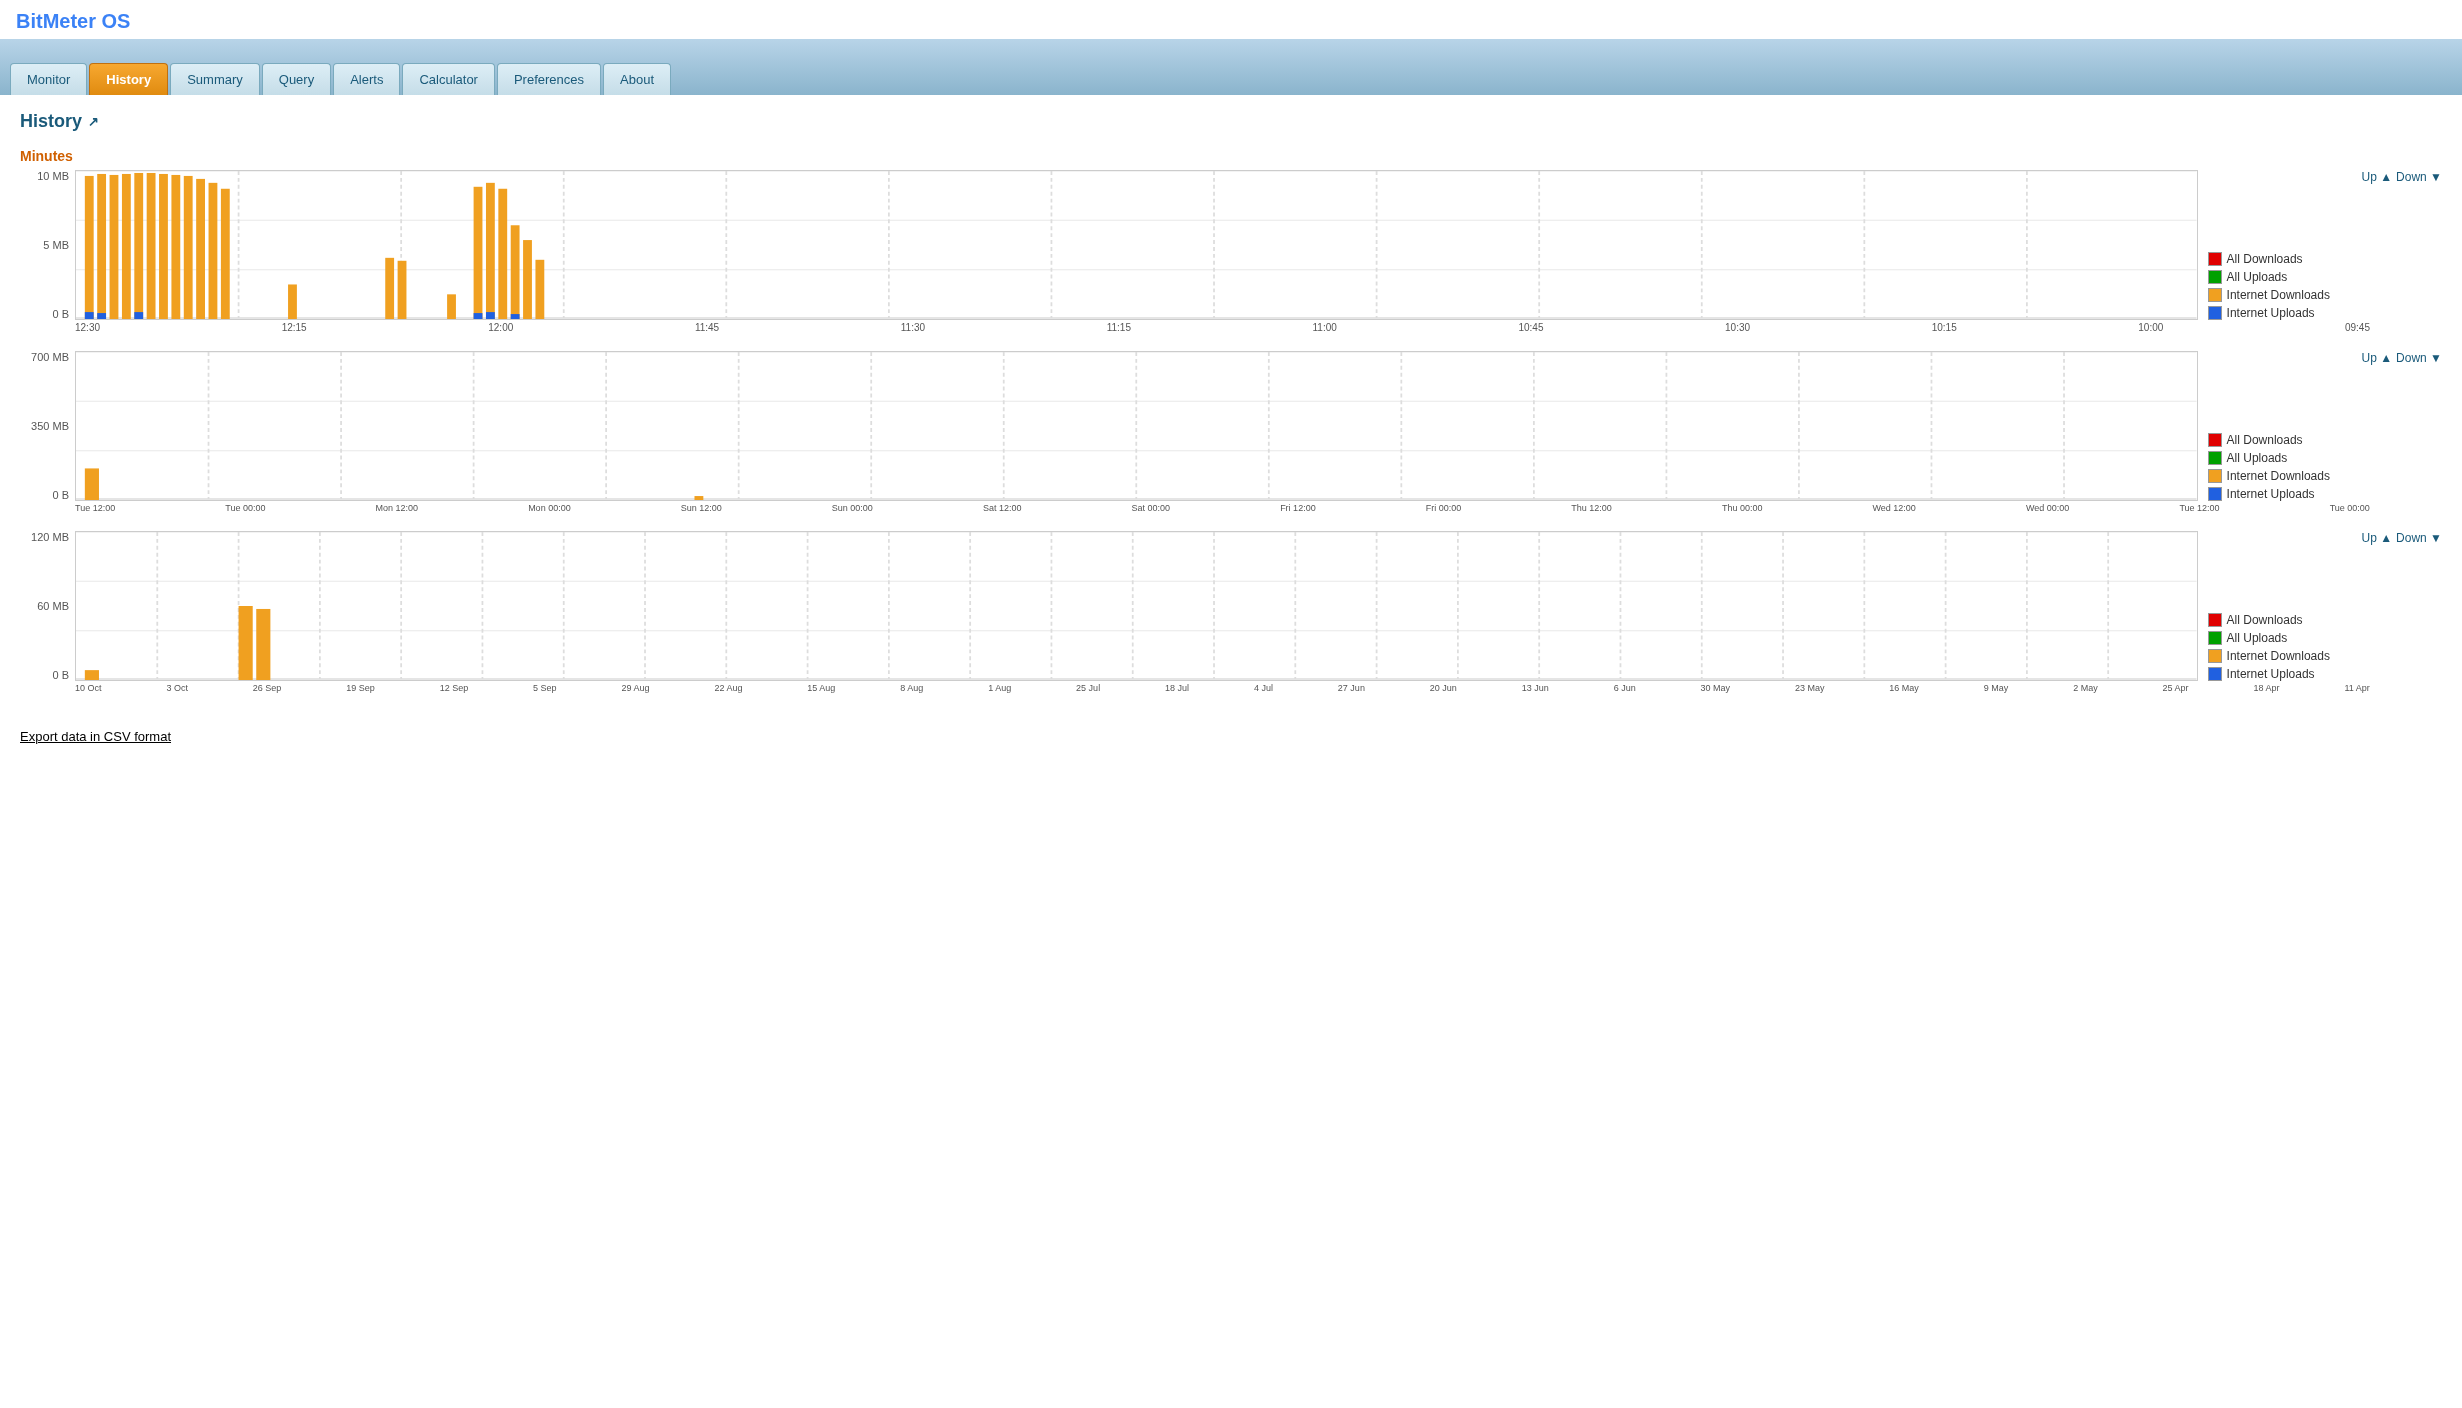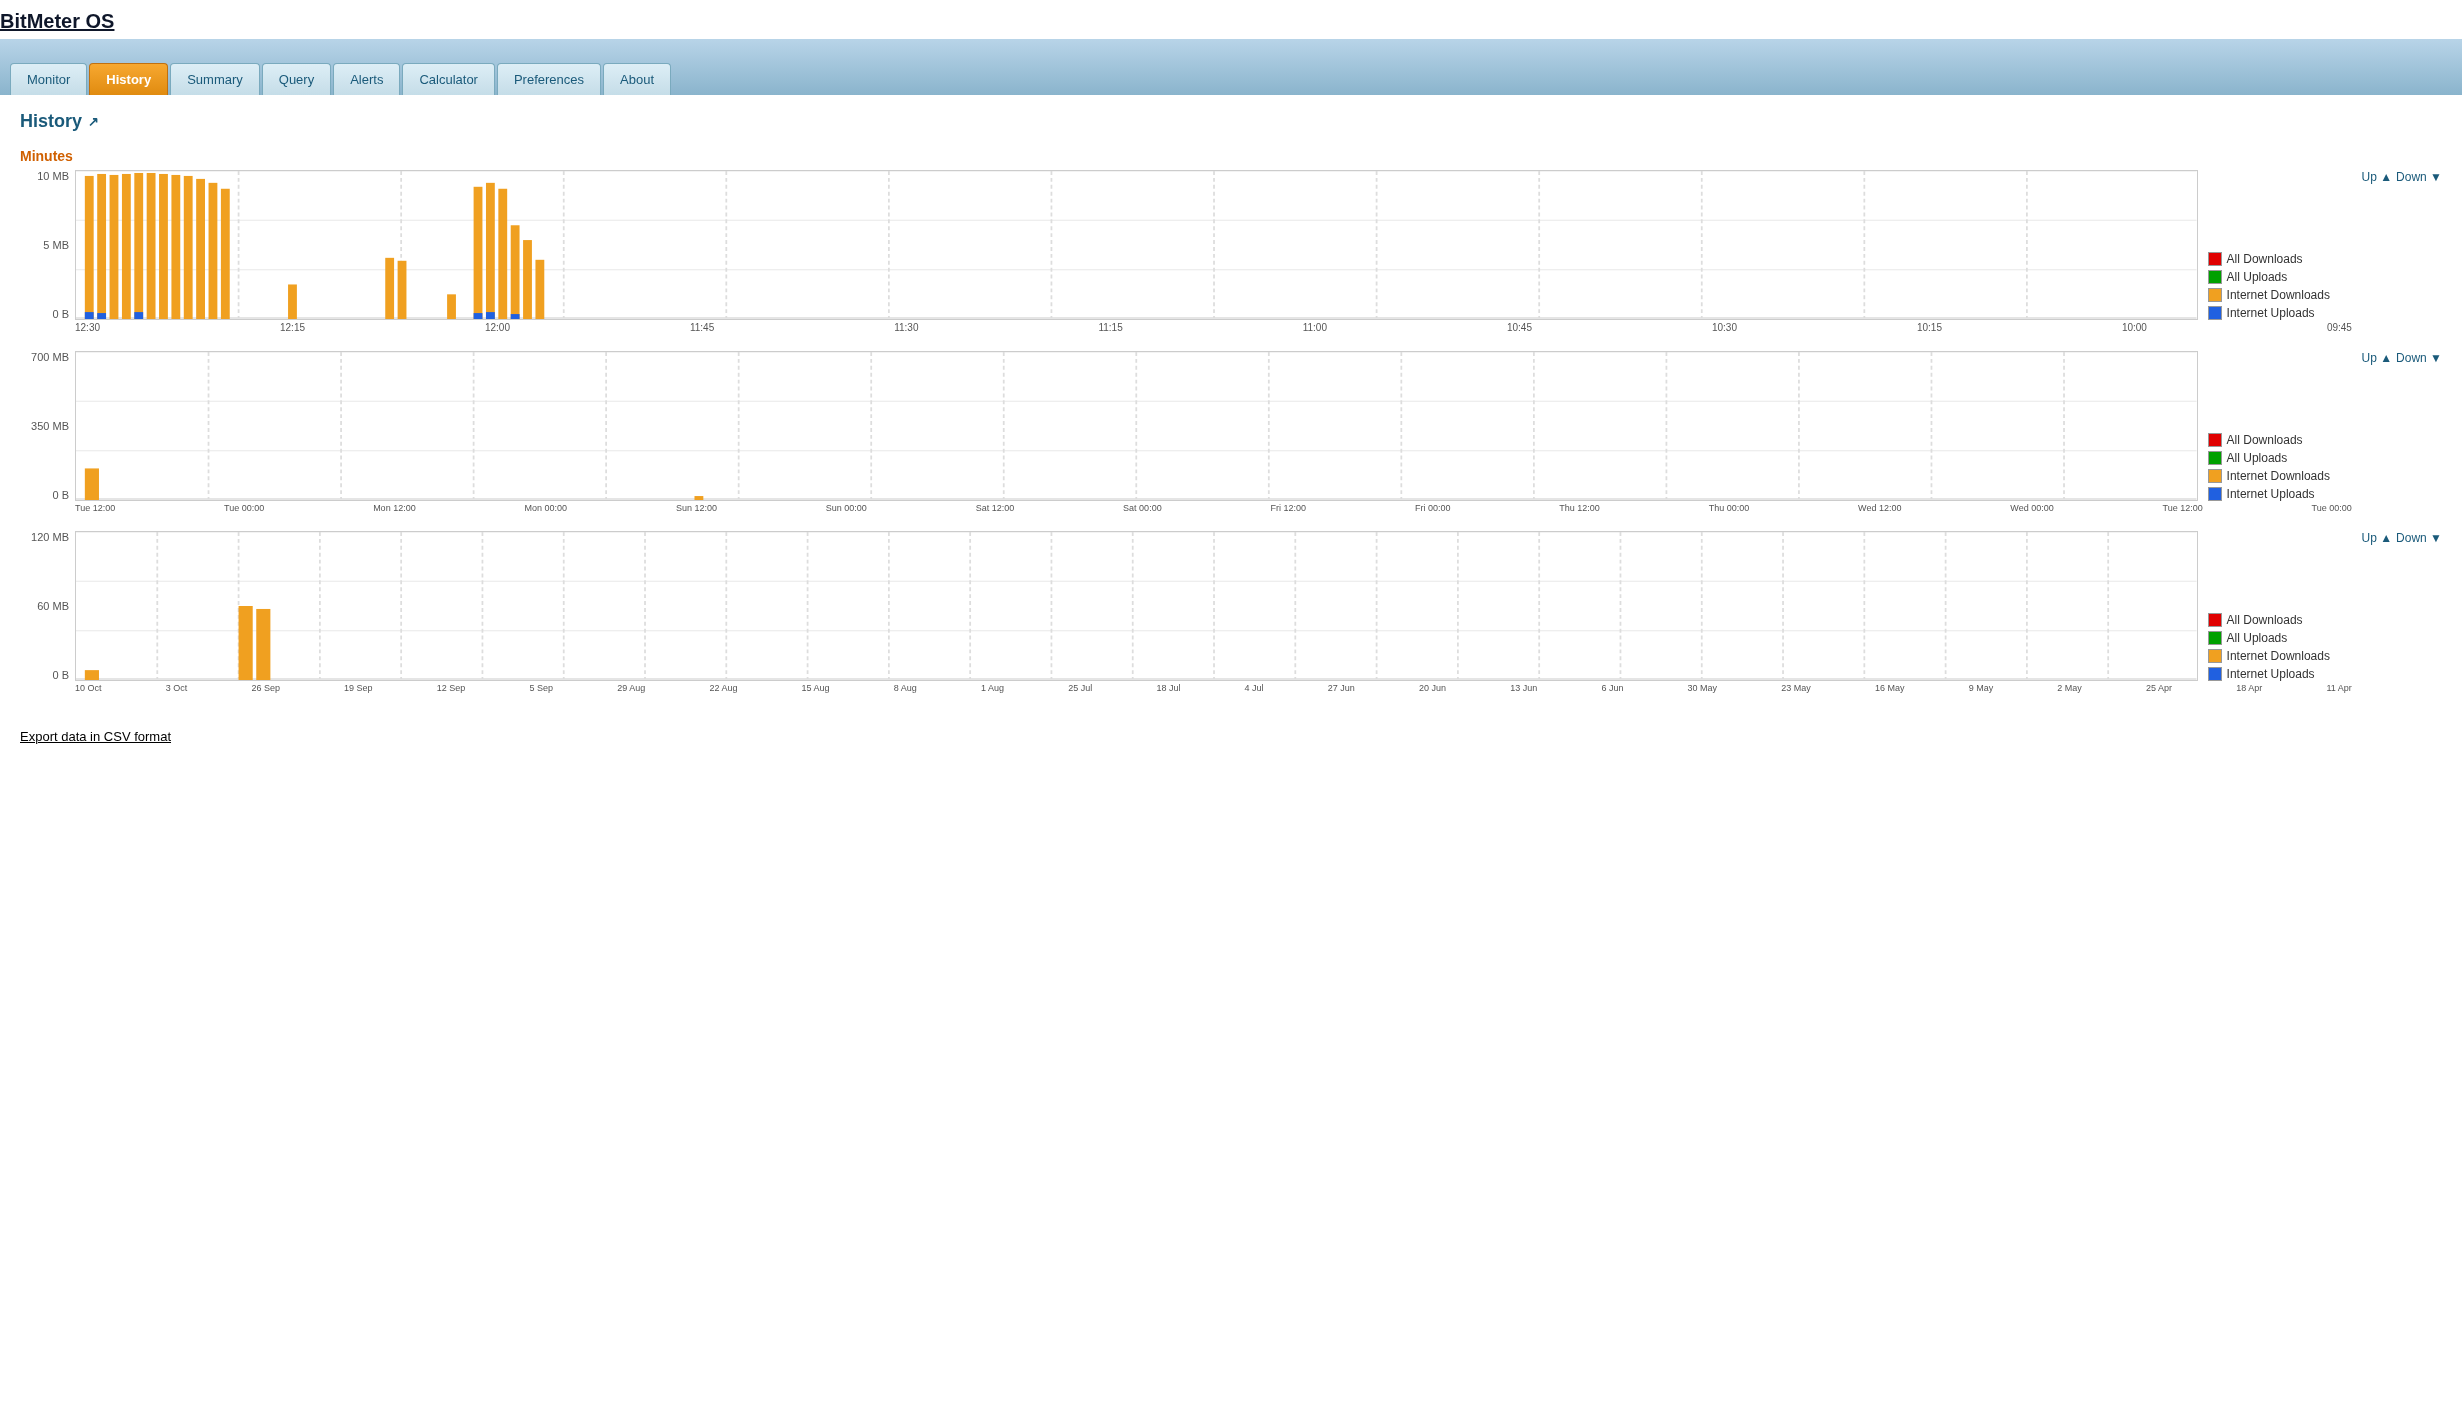--- a/index.html
+++ b/index.html
@@ -1,24 +1,23 @@
 <!DOCTYPE html>
 <html><head>
   <meta charset="utf-8">
   <style>
     * { box-sizing: border-box; margin: 0; padding: 0; }
     body { font-family: Arial, Helvetica, sans-serif; font-size: 13px; background: #fff; color: #333; }
 
     #app-title {
       background: #fff;
-      padding: 10px 16px 6px 0;
+      padding: 10px 16px 6px 16px;
       font-size: 20px;
       font-weight: bold;
-      color: #0f172a;
-      text-decoration: underline;
+      color: #3b82f6;
     }
 
     #nav-bar {
       background: linear-gradient(to bottom, #b8d4e8, #8ab4cc);
       padding: 0 10px;
       display: flex;
       align-items: flex-end;
       gap: 2px;
       height: 56px;
     }
@@ -158,21 +157,21 @@
     }
 
     .chart-wrapper {
       display: flex;
       flex-direction: column;
       flex: 1;
     }
 
     .x-axis-row {
       margin-left: 55px;
-      margin-right: 90px;
+      margin-right: 72px;
     }
 
     svg.chart-svg {
       width: 100%;
       height: 100%;
       display: block;
     }
   </style>
 </head>
 <body>

